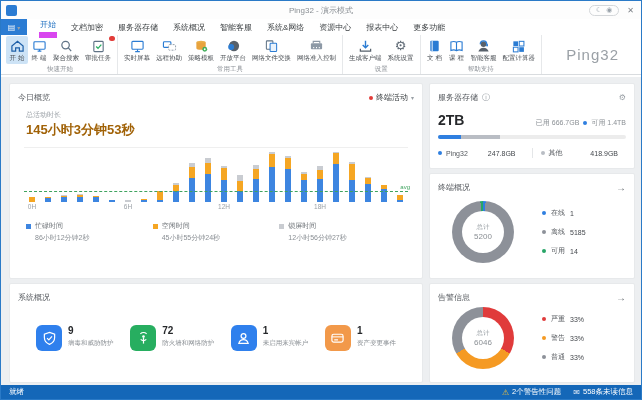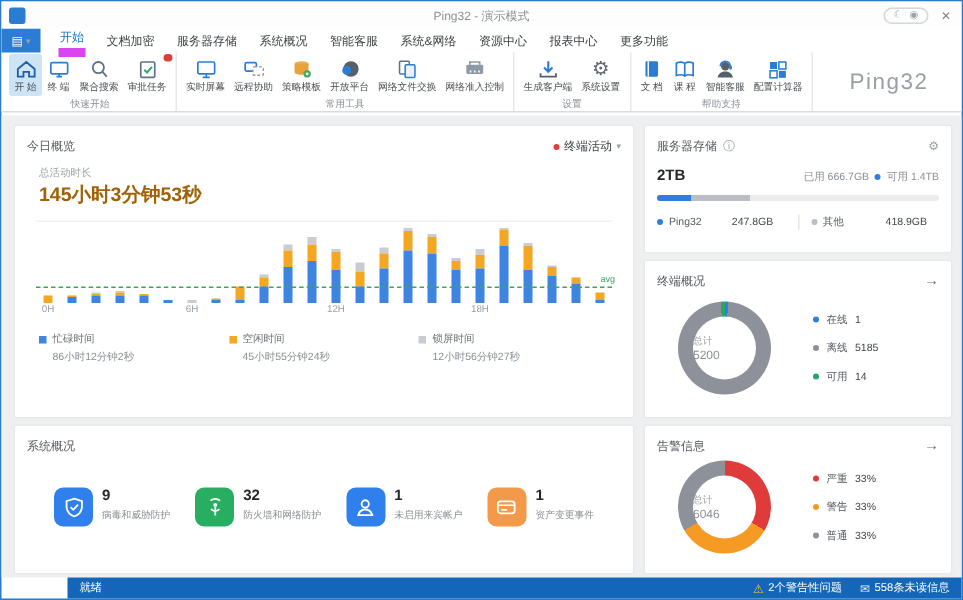--- a/index.html
+++ b/index.html
@@ -65,53 +65,53 @@
   .xlabels { position:relative; height:9px; }
   .xlabel { position:absolute; top:1px; transform:translateX(-50%); font-size:6.5px; color:#9aa0a6; }
   .ov-legend { display:flex; margin-top:10px; padding:0 8px; }
   .ov-leg-item { flex:1; }
   .leg-top { display:flex; align-items:center; gap:4px; font-size:7px; color:#6b7075; }
   .leg-sq { width:5px; height:5px; }
   .leg-val { font-size:7px; color:#8a8f94; margin:2px 0 0 9px; }
 
   
   .srv-row1 { display:flex; align-items:baseline; margin-top:9px; }
-  .srv-total { font-size:10px; font-weight:bold; color:#26282b; }
+  .srv-total { font-size:14px; font-weight:bold; color:#26282b; }
   .srv-usage { margin-left:auto; font-size:7px; color:#8a8f94; display:flex; align-items:center; gap:4px; }
   .blue-dot { width:4px; height:4px; border-radius:50%; background:#2f7fe0; }
   .srv-bar { margin-top:7px; height:4px; border-radius:2px; background:#ececec; overflow:hidden; display:flex; }
   .srv-bar-seg { height:4px; }
   .srv-legend { display:flex; align-items:center; margin-top:9px; font-size:7px; color:#55595e; }
   .srv-leg-half { flex:1; display:flex; align-items:center; gap:4px; }
   .srv-leg-val { margin-left:auto; padding-right:8px; color:#43474c; }
   .srv-div { width:1px; height:10px; background:#e4e6e8; margin:0 8px; }
   .dot { width:4px; height:4px; border-radius:50%; }
 
   
   .donut-row { display:flex; align-items:center; margin-top:8px; }
   .donut { position:relative; width:62px; height:62px; border-radius:50%; margin-left:14px; }
   .donut-hole { position:absolute; inset:10px; background:#fff; border-radius:50%;
-    display:flex; flex-direction:column; justify-content:center; }
+    display:flex; flex-direction:column; align-items:center; justify-content:center; }
   .donut-c-label { font-size:6.5px; color:#9aa0a6; }
   .donut-c-value { font-size:8px; color:#8a8f94; }
   .donut-legend { margin-left:28px; display:flex; flex-direction:column; gap:9px; }
   .dl-row { display:flex; align-items:center; gap:5px; font-size:7px; color:#55595e; }
   .dl-val { color:#43474c; }
 
   
   .sys-stats { display:flex; justify-content:space-between; padding:0 18px; margin-top:22px; }
   .sys-item { display:flex; gap:6px; }
   .sys-icon { width:26px; height:26px; border-radius:6px; display:flex; align-items:center; justify-content:center; }
   .sys-txt { display:flex; flex-direction:column; }
   .sys-val { font-size:10px; font-weight:bold; color:#26282b; }
   .sys-label { font-size:6.5px; color:#8a8f94; margin-top:3px; white-space:nowrap; }
 
   
   .statusbar { position:absolute; left:0; right:0; bottom:0; height:14px; background:#1467b8;
-    display:flex; align-items:center; color:#fff; font-size:7.5px; padding:0 8px;margin-left:44px; }
+    display:flex; align-items:center; color:#fff; font-size:7.5px; padding:0 8px; }
   .sb-right { margin-left:auto; display:flex; align-items:center; gap:12px; }
   .sb-item { display:flex; align-items:center; gap:3px; }
   .sb-warn-ic { color:#f5c33b; font-size:8px; }
   .sb-msg-ic { color:#dbe7f5; font-size:8px; }
 </style>
 </head>
 <body>
 
 <div class="window">
 
@@ -652,21 +652,21 @@
             <div class="sys-icon" style="background: rgb(39, 174, 96);">
               <span class="ricon-inner" style="display: flex; align-items: center; justify-content: center;">
                 <svg width="15" height="14" viewBox="0 0 16 15" fill="none">
                   <path d="M8 13.5V7.5" stroke="#fff" stroke-width="1.3"></path>
                   <circle cx="8" cy="6" r="1.4" fill="#fff"></circle>
                   <path d="M4.6 3a5 5 0 0 1 6.8 0M5 9a4.2 4.2 0 0 0 6 0" stroke="#fff" stroke-width="1.2"></path>
                 </svg>
               </span>
             </div>
             <div class="sys-txt">
-              <span class="sys-val">32</span>
+              <span class="sys-val">72</span>
               <span class="sys-label">防火墙和网络防护</span>
             </div>
           </div>
           <div class="sys-item">
             <div class="sys-icon" style="background: rgb(47, 128, 237);">
               <span class="ricon-inner" style="display: flex; align-items: center; justify-content: center;">
                 <svg width="15" height="14" viewBox="0 0 16 15" fill="none">
                   <circle cx="8" cy="5.3" r="2.6" stroke="#fff" stroke-width="1.3"></circle>
                   <path d="M3 13.3c.8-2.7 2.8-4 5-4s4.2 1.3 5 4z" stroke="#fff" stroke-width="1.3"></path>
                 </svg>

